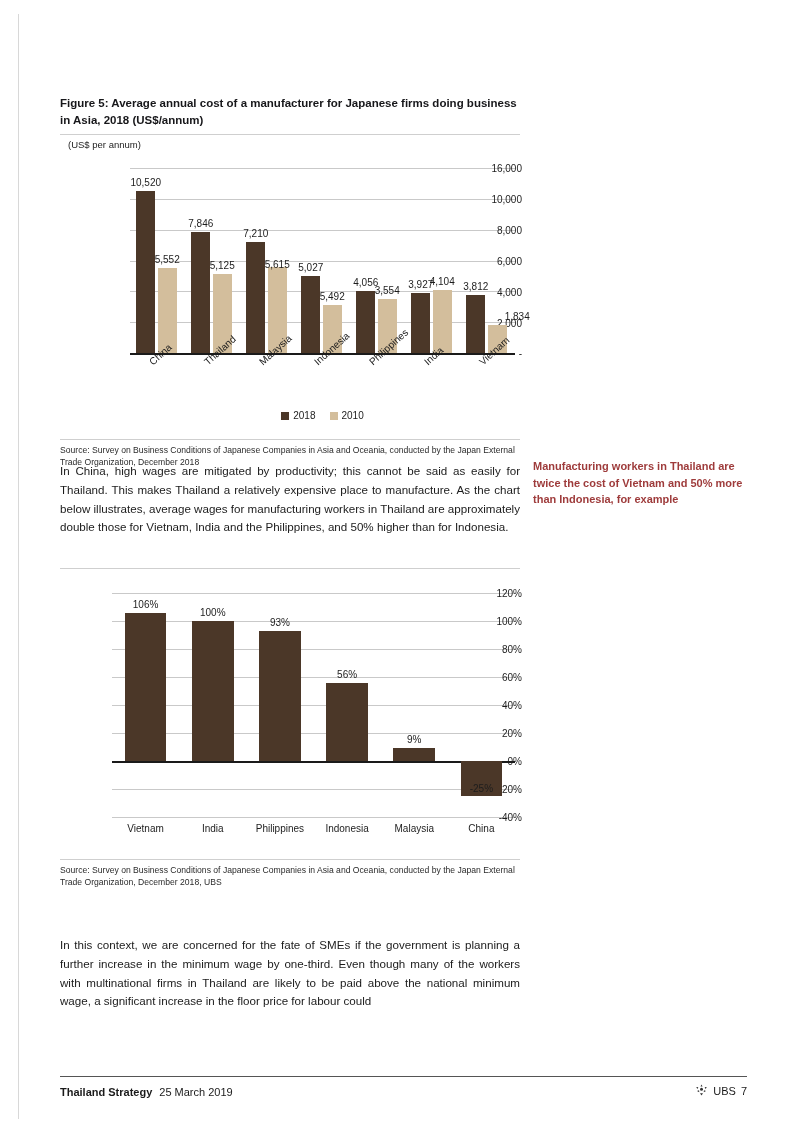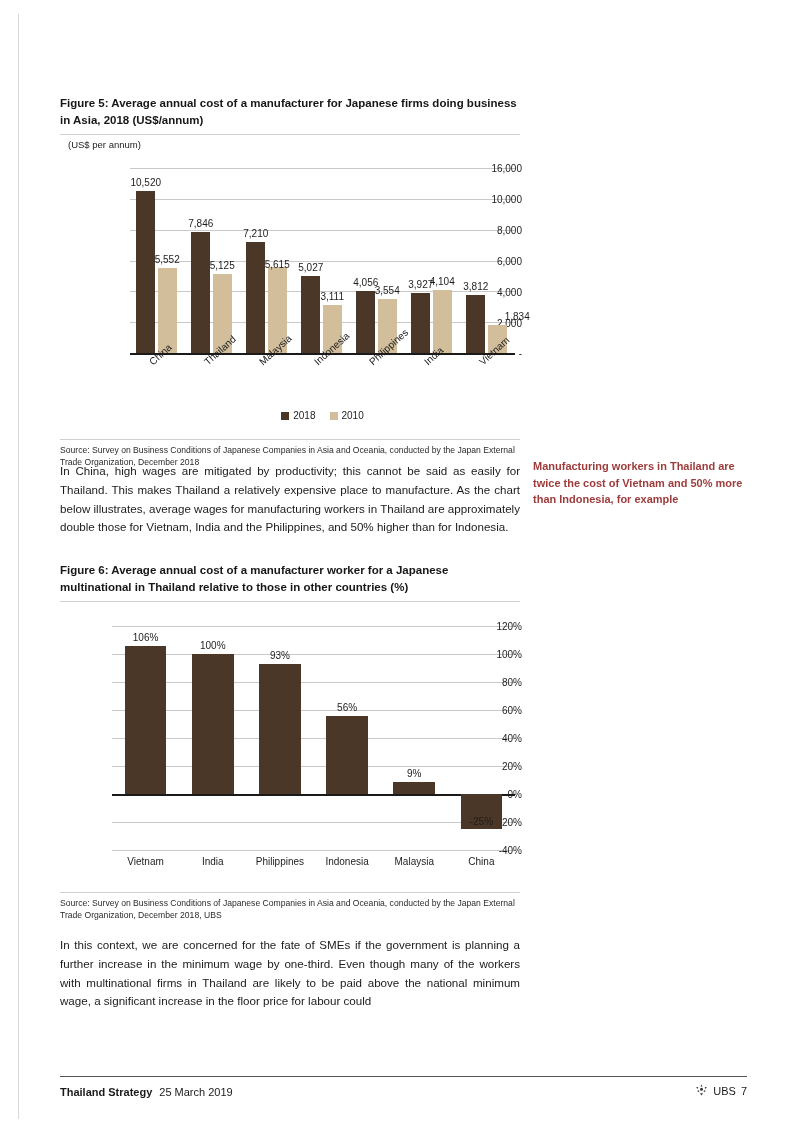--- a/index.html
+++ b/index.html
@@ -207,21 +207,21 @@
         <div class="bar-label" style="left: 162.225px; transform: translateX(-50%); top: 124.99px;">5,125</div>
         <div class="xlab-rot" style="left: 141.5px; top: 224px;">Thailand</div>
         <div class="bar" style="left: 186.05px; width: 19.45px; top: 106.846px; height: 111.154px; background: rgb(75, 55, 40);"></div>
         <div class="bar-label" style="left: 195.775px; transform: translateX(-50%); top: 92.8458px;">7,210</div>
         <div class="bar" style="left: 207.5px; width: 19.45px; top: 131.435px; height: 86.5646px; background: rgb(211, 190, 156);"></div>
         <div class="bar-label" style="left: 217.225px; transform: translateX(-50%); top: 117.435px; margin-top: 6px;">5,615</div>
         <div class="xlab-rot" style="left: 196.5px; top: 224px;">Malaysia</div>
         <div class="bar" style="left: 241.05px; width: 19.45px; top: 140.5px; height: 77.4996px; background: rgb(75, 55, 40);"></div>
         <div class="bar-label" style="left: 250.775px; transform: translateX(-50%); top: 126.5px;">5,027</div>
         <div class="bar" style="left: 262.5px; width: 19.45px; top: 170.039px; height: 47.9612px; background: rgb(211, 190, 156);"></div>
-        <div class="bar-label" style="left: 272.225px; transform: translateX(-50%); top: 156.039px;">3,111</div>
+        <div class="bar-label" style="left: 272.225px; transform: translateX(-50%); top: 156.039px;">5,492</div>
         <div class="xlab-rot" style="left: 251.5px; top: 224px;">Indonesia</div>
         <div class="bar" style="left: 296.05px; width: 19.45px; top: 155.47px; height: 62.53px; background: rgb(75, 55, 40);"></div>
         <div class="bar-label" style="left: 305.775px; transform: translateX(-50%); top: 141.47px;">4,056</div>
         <div class="bar" style="left: 317.5px; width: 19.45px; top: 163.209px; height: 54.7908px; background: rgb(211, 190, 156);"></div>
         <div class="bar-label" style="left: 327.225px; transform: translateX(-50%); top: 149.209px;">3,554</div>
         <div class="xlab-rot" style="left: 306.5px; top: 224px;">Philippines</div>
         <div class="bar" style="left: 351.05px; width: 19.45px; top: 157.459px; height: 60.5412px; background: rgb(75, 55, 40);"></div>
         <div class="bar-label" style="left: 360.775px; transform: translateX(-50%); top: 143.459px;">3,927</div>
         <div class="bar" style="left: 372.5px; width: 19.45px; top: 154.73px; height: 63.27px; background: rgb(211, 190, 156);"></div>
         <div class="bar-label" style="left: 382.225px; transform: translateX(-50%); top: 140.73px;">4,104</div>
@@ -245,21 +245,20 @@
     <div class="src-rule" style="margin-top:4px;"></div>
     <div class="source">Source:  Survey on Business Conditions of Japanese Companies in Asia and Oceania, conducted by the Japan External Trade Organization, December 2018</div>
   </div>
 
   <div class="content" style="top:462px;">
     <div class="para">In China, high wages are mitigated by productivity; this cannot be said as easily for Thailand. This makes Thailand a relatively expensive place to manufacture. As the chart below illustrates, average wages for manufacturing workers in Thailand are approximately double those for Vietnam, India and the Philippines, and 50% higher than for Indonesia.</div>
   </div>
   <div class="margin-note" style="top:458px;">Manufacturing workers in Thailand are twice the cost of Vietnam and 50% more than Indonesia, for example</div>
 
   <div class="content" style="top:562px;">
-    <div class="fig-title">Figure 6: Average annual cost of a manufacturer worker for a Japanese multinational in Thailand relative to those in other countries (%)</div>
     <div class="fig-rule"></div>
     <div class="chart" id="chart6" style="height:286px;">
         <div class="gridline" style="left: 52px; width: 403px; top: 248px;"></div>
         <div class="ytick" style="top: 248px; width: 42px;">-40%</div>
         <div class="gridline" style="left: 52px; width: 403px; top: 220px;"></div>
         <div class="ytick" style="top: 220px; width: 42px;">-20%</div>
         <div class="ytick" style="top: 192px; width: 42px;">0%</div>
         <div class="gridline" style="left: 52px; width: 403px; top: 164px;"></div>
         <div class="ytick" style="top: 164px; width: 42px;">20%</div>
         <div class="gridline" style="left: 52px; width: 403px; top: 136px;"></div>

